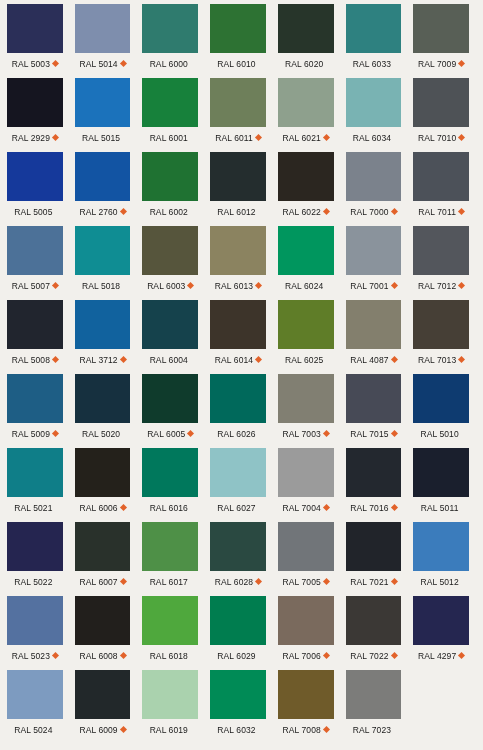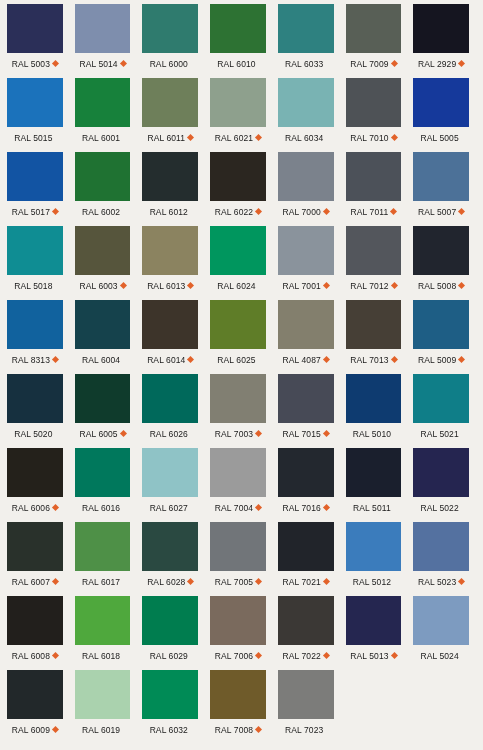--- a/index.html
+++ b/index.html
@@ -143,20 +143,27 @@
         </div>
       </div>
       <div class="cell">
         <span class="swatch" style="background: rgb(45, 114, 51);"></span>
         <div class="label-row">
           <span class="label-text">RAL 6010</span>
           <span class="marker-dot hidden" style="background: rgb(226, 98, 42);"></span>
         </div>
       </div>
       <div class="cell">
+        <span class="swatch" style="background: rgb(39, 53, 42);"></span>
+        <div class="label-row">
+          <span class="label-text">RAL 6020</span>
+          <span class="marker-dot hidden" style="background: rgb(226, 98, 42);"></span>
+        </div>
+      </div>
+      <div class="cell">
         <span class="swatch" style="background: rgb(46, 129, 128);"></span>
         <div class="label-row">
           <span class="label-text">RAL 6033</span>
           <span class="marker-dot hidden" style="background: rgb(226, 98, 42);"></span>
         </div>
       </div>
       <div class="cell">
         <span class="swatch" style="background: rgb(88, 95, 86);"></span>
         <div class="label-row">
           <span class="label-text">RAL 7009</span>
@@ -215,21 +222,21 @@
       <div class="cell">
         <span class="swatch" style="background: rgb(21, 57, 155);"></span>
         <div class="label-row">
           <span class="label-text">RAL 5005</span>
           <span class="marker-dot hidden" style="background: rgb(226, 98, 42);"></span>
         </div>
       </div>
       <div class="cell">
         <span class="swatch" style="background: rgb(18, 84, 163);"></span>
         <div class="label-row">
-          <span class="label-text">RAL 5017</span>
+          <span class="label-text">RAL 2760</span>
           <span class="marker-dot" style="background: rgb(226, 98, 42);"></span>
         </div>
       </div>
       <div class="cell">
         <span class="swatch" style="background: rgb(31, 114, 50);"></span>
         <div class="label-row">
           <span class="label-text">RAL 6002</span>
           <span class="marker-dot hidden" style="background: rgb(226, 98, 42);"></span>
         </div>
       </div>
@@ -313,21 +320,21 @@
       <div class="cell">
         <span class="swatch" style="background: rgb(33, 37, 46);"></span>
         <div class="label-row">
           <span class="label-text">RAL 5008</span>
           <span class="marker-dot" style="background: rgb(226, 98, 42);"></span>
         </div>
       </div>
       <div class="cell">
         <span class="swatch" style="background: rgb(17, 98, 158);"></span>
         <div class="label-row">
-          <span class="label-text">RAL 8313</span>
+          <span class="label-text">RAL 3712</span>
           <span class="marker-dot" style="background: rgb(226, 98, 42);"></span>
         </div>
       </div>
       <div class="cell">
         <span class="swatch" style="background: rgb(21, 66, 76);"></span>
         <div class="label-row">
           <span class="label-text">RAL 6004</span>
           <span class="marker-dot hidden" style="background: rgb(226, 98, 42);"></span>
         </div>
       </div>
@@ -544,21 +551,21 @@
       <div class="cell">
         <span class="swatch" style="background: rgb(59, 56, 53);"></span>
         <div class="label-row">
           <span class="label-text">RAL 7022</span>
           <span class="marker-dot" style="background: rgb(226, 98, 42);"></span>
         </div>
       </div>
       <div class="cell">
         <span class="swatch" style="background: rgb(37, 38, 80);"></span>
         <div class="label-row">
-          <span class="label-text">RAL 5013</span>
+          <span class="label-text">RAL 4297</span>
           <span class="marker-dot" style="background: rgb(226, 98, 42);"></span>
         </div>
       </div>
       <div class="cell">
         <span class="swatch" style="background: rgb(125, 155, 192);"></span>
         <div class="label-row">
           <span class="label-text">RAL 5024</span>
           <span class="marker-dot hidden" style="background: rgb(226, 98, 42);"></span>
         </div>
       </div>

